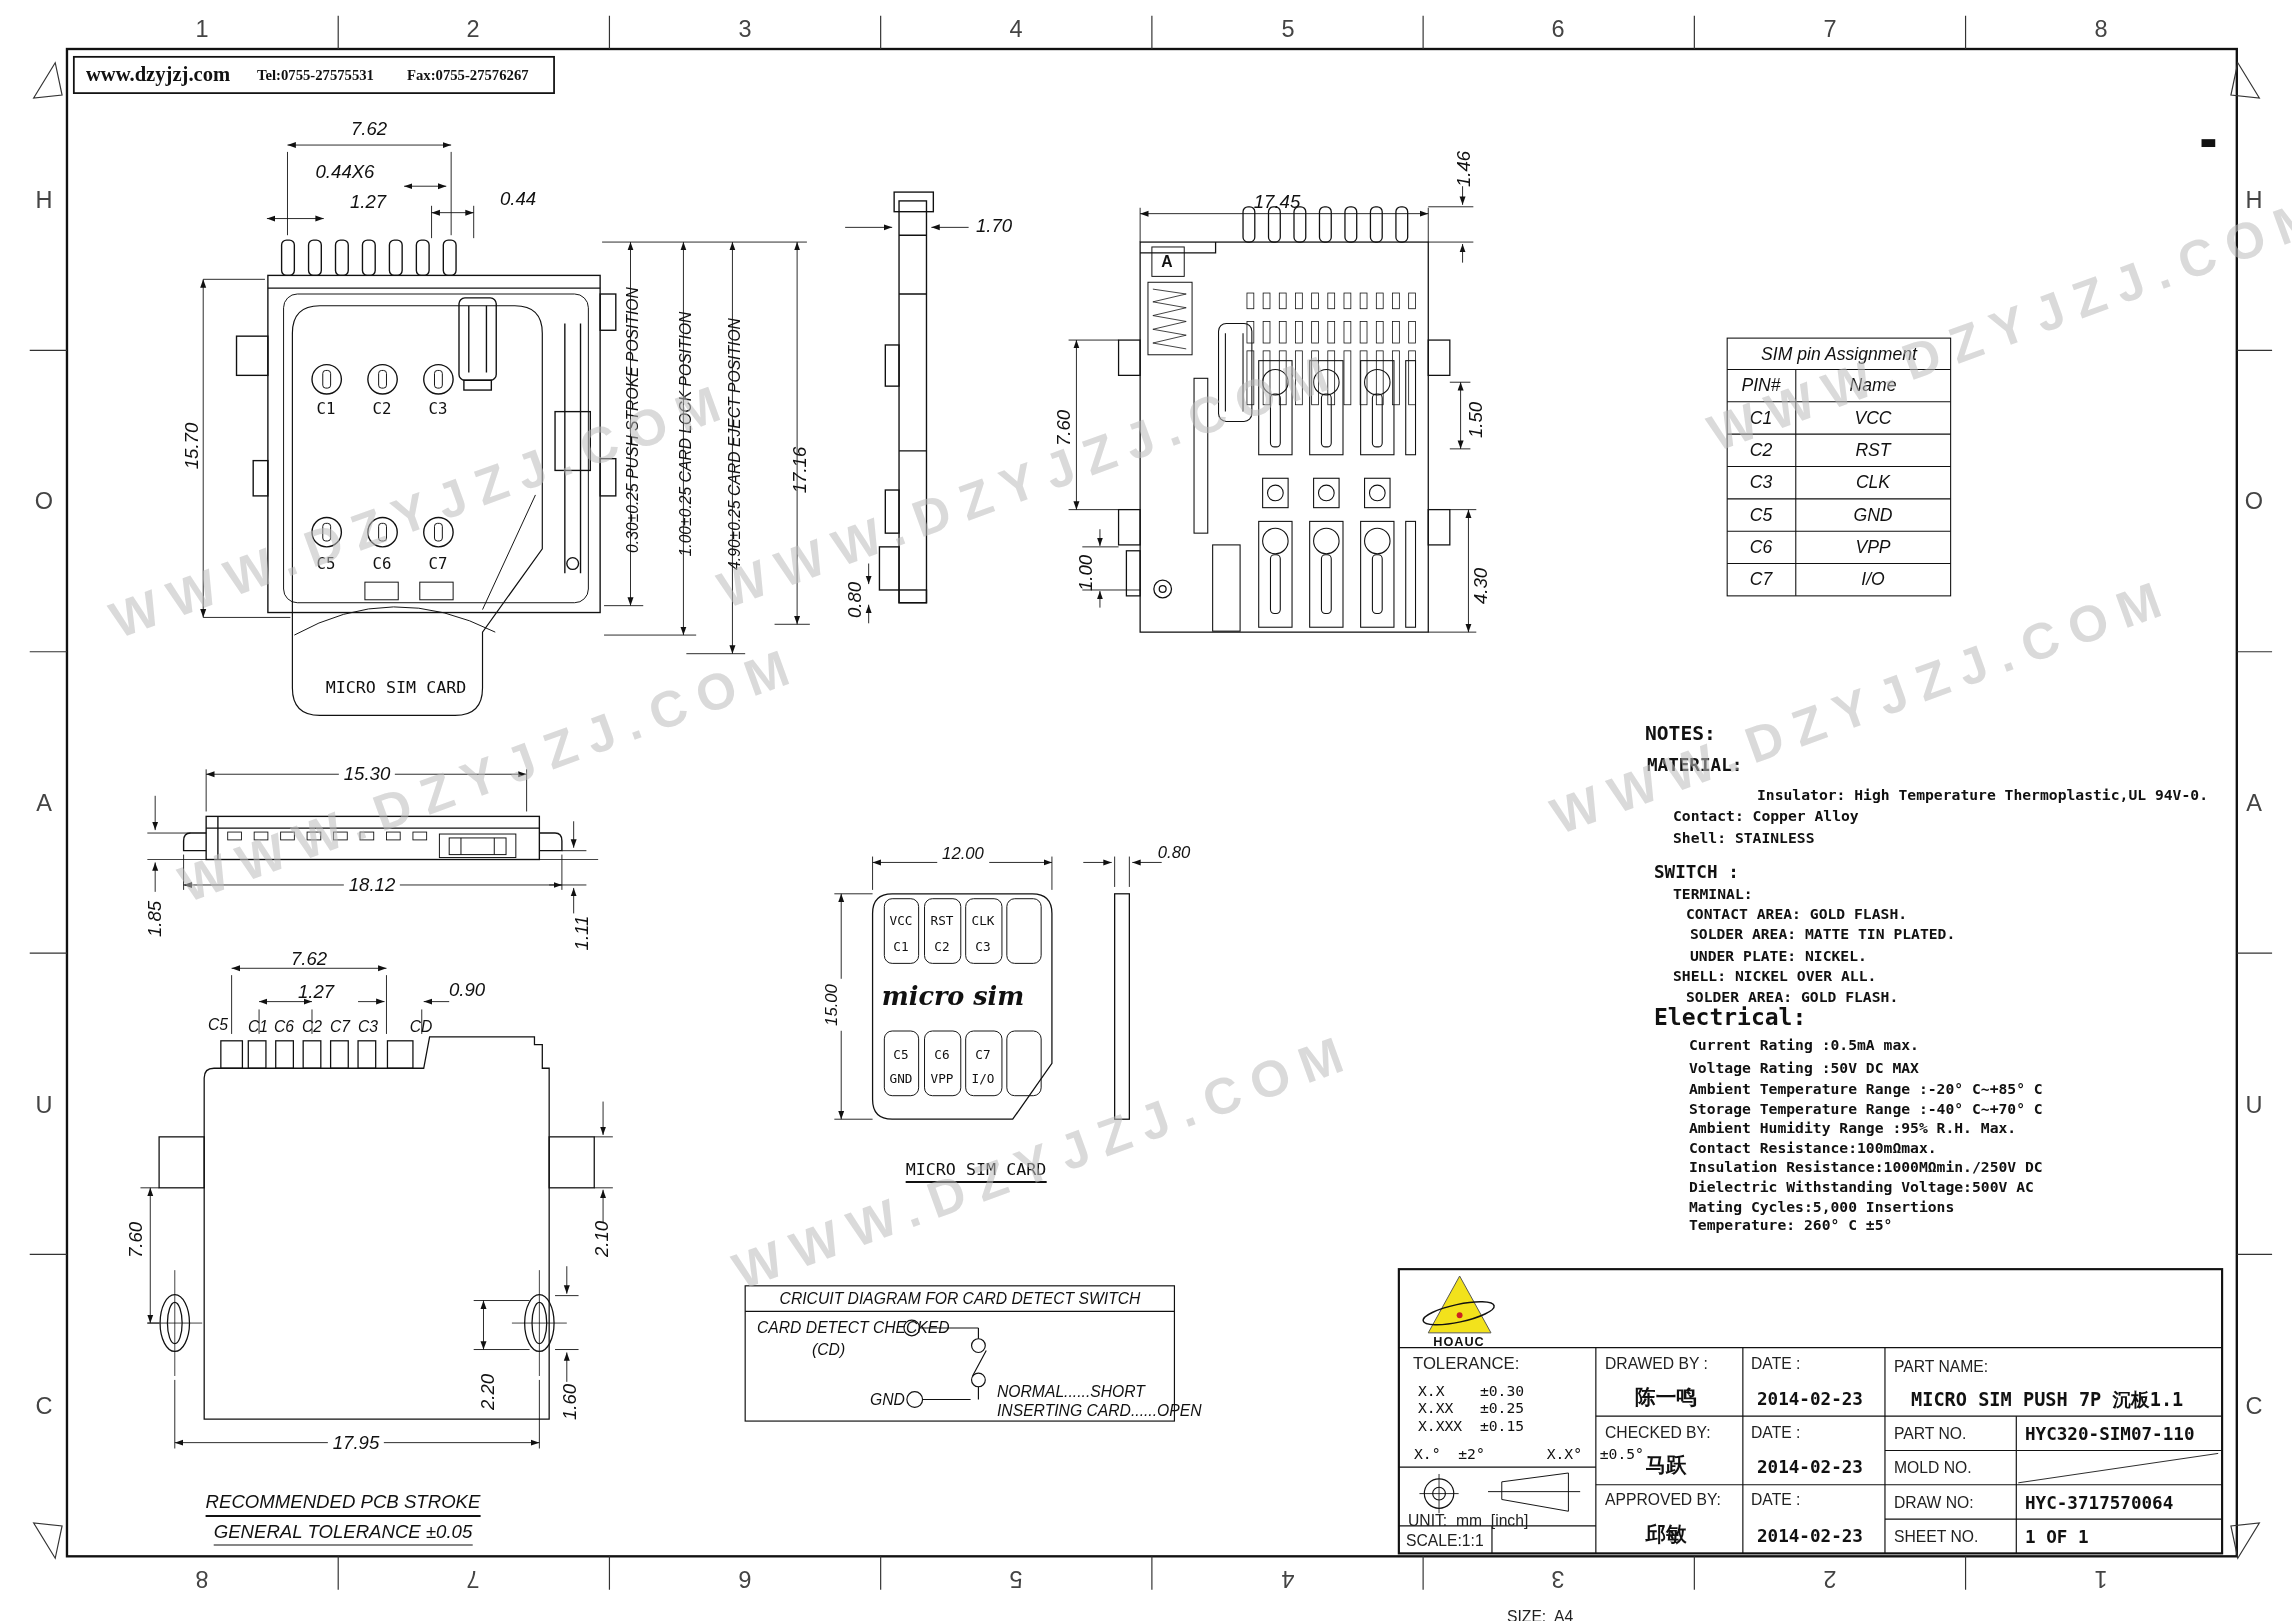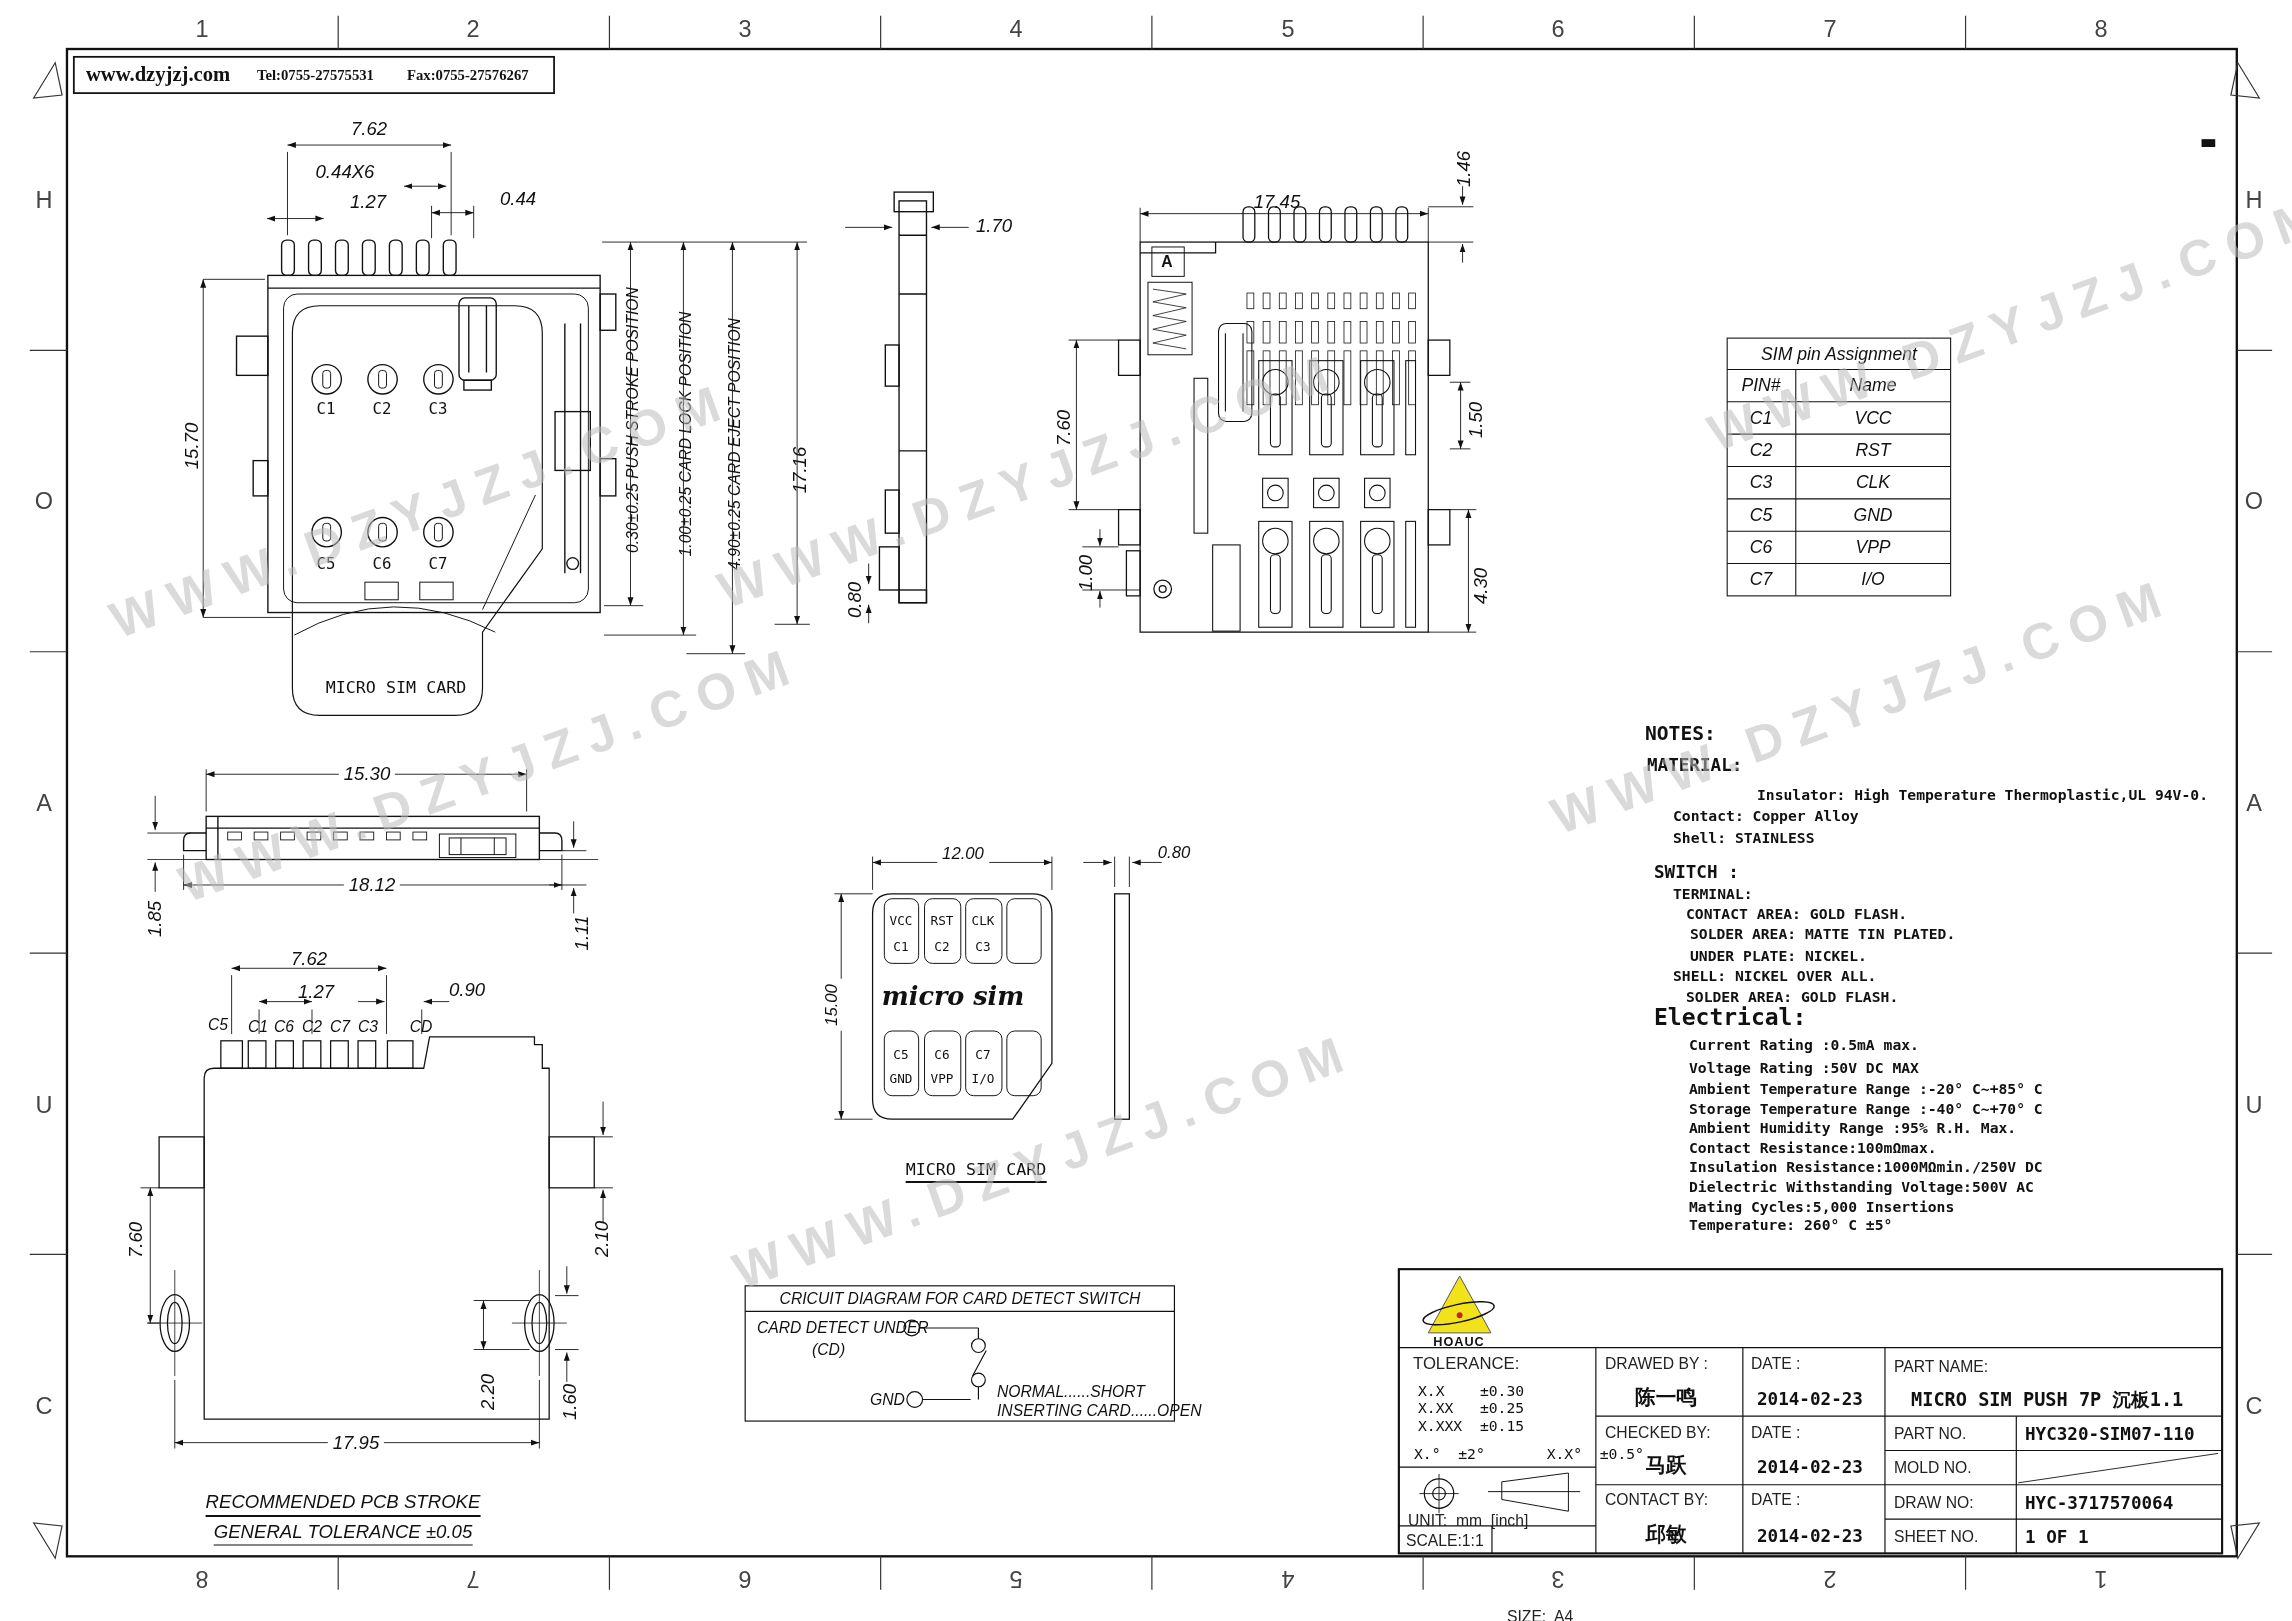--- a/index.html
+++ b/index.html
@@ -481,21 +481,21 @@
 <div class="t ctr brand" style="left:953px;top:996px">micro sim</div>
 <div class="t ctr cadsm" style="left:901px;top:1054px">C5</div>
 <div class="t ctr cadsm" style="left:942px;top:1054px">C6</div>
 <div class="t ctr cadsm" style="left:983px;top:1054px">C7</div>
 <div class="t ctr cadsm" style="left:901px;top:1078px">GND</div>
 <div class="t ctr cadsm" style="left:942px;top:1078px">VPP</div>
 <div class="t ctr cadsm" style="left:983px;top:1078px">I/O</div>
 <div class="t ctr cad ul2" style="left:976px;top:1171px;font-size:16.7px">MICRO SIM CARD</div>
 
 <div class="t ctr dimsm" style="left:960px;top:1299px">CRICUIT DIAGRAM FOR CARD DETECT SWITCH</div>
-<div class="t lt dimsm" style="left:757px;top:1328px">CARD DETECT UNDER</div>
+<div class="t lt dimsm" style="left:757px;top:1328px">CARD DETECT CHECKED</div>
 <div class="t lt dimsm" style="left:812px;top:1350px">(CD)</div>
 <div class="t lt dimsm" style="left:870px;top:1400px">GND</div>
 <div class="t lt dimsm" style="left:997px;top:1392px">NORMAL......SHORT</div>
 <div class="t lt dimsm" style="left:997px;top:1411px">INSERTING CARD......OPEN</div>
 
 <div class="t lt note n0" style="left:1645px;top:733px">NOTES:</div>
 <div class="t lt note n1" style="left:1647px;top:765px">MATERIAL:</div>
 <div class="t lt note" style="left:1757px;top:794px">Insulator: High Temperature Thermoplastic,UL 94V-0.</div>
 <div class="t lt note" style="left:1673px;top:815px">Contact: Copper Alloy</div>
 <div class="t lt note" style="left:1673px;top:837px">Shell: STAINLESS</div>
@@ -528,21 +528,21 @@
 <div class="t lt tb" style="left:1406px;top:1541px">SCALE:1:1</div>
 <div class="t lt tb" style="left:1507px;top:1617px">SIZE:  A4</div>
 <div class="t lt tb" style="left:1605px;top:1364px">DRAWED BY :</div>
 <div class="t ctr cjk" style="left:1666px;top:1397px">陈一鸣</div>
 <div class="t lt tb" style="left:1751px;top:1364px">DATE :</div>
 <div class="t lt tbval" style="left:1757px;top:1399px">2014-02-23</div>
 <div class="t lt tb" style="left:1605px;top:1433px">CHECKED BY:</div>
 <div class="t ctr cjk" style="left:1666px;top:1465px">马跃</div>
 <div class="t lt tb" style="left:1751px;top:1433px">DATE :</div>
 <div class="t lt tbval" style="left:1757px;top:1467px">2014-02-23</div>
-<div class="t lt tb" style="left:1605px;top:1500px">CONTACT BY:</div>
+<div class="t lt tb" style="left:1605px;top:1500px">APPROVED BY:</div>
 <div class="t ctr cjk" style="left:1666px;top:1534px">邱敏</div>
 <div class="t lt tb" style="left:1751px;top:1500px">DATE :</div>
 <div class="t lt tbval" style="left:1757px;top:1536px">2014-02-23</div>
 <div class="t lt tb" style="left:1894px;top:1367px">PART NAME:</div>
 <div class="t lt tbval" style="left:1911px;top:1400px;font-size:18.6px">MICRO SIM PUSH 7P 沉板1.1</div>
 <div class="t lt tb" style="left:1894px;top:1434px">PART NO.</div>
 <div class="t lt tbval" style="left:2025px;top:1434px">HYC320-SIM07-110</div>
 <div class="t lt tb" style="left:1894px;top:1468px">MOLD NO.</div>
 <div class="t lt tb" style="left:1894px;top:1503px">DRAW NO:</div>
 <div class="t lt tbval" style="left:2025px;top:1503px">HYC-3717570064</div>

